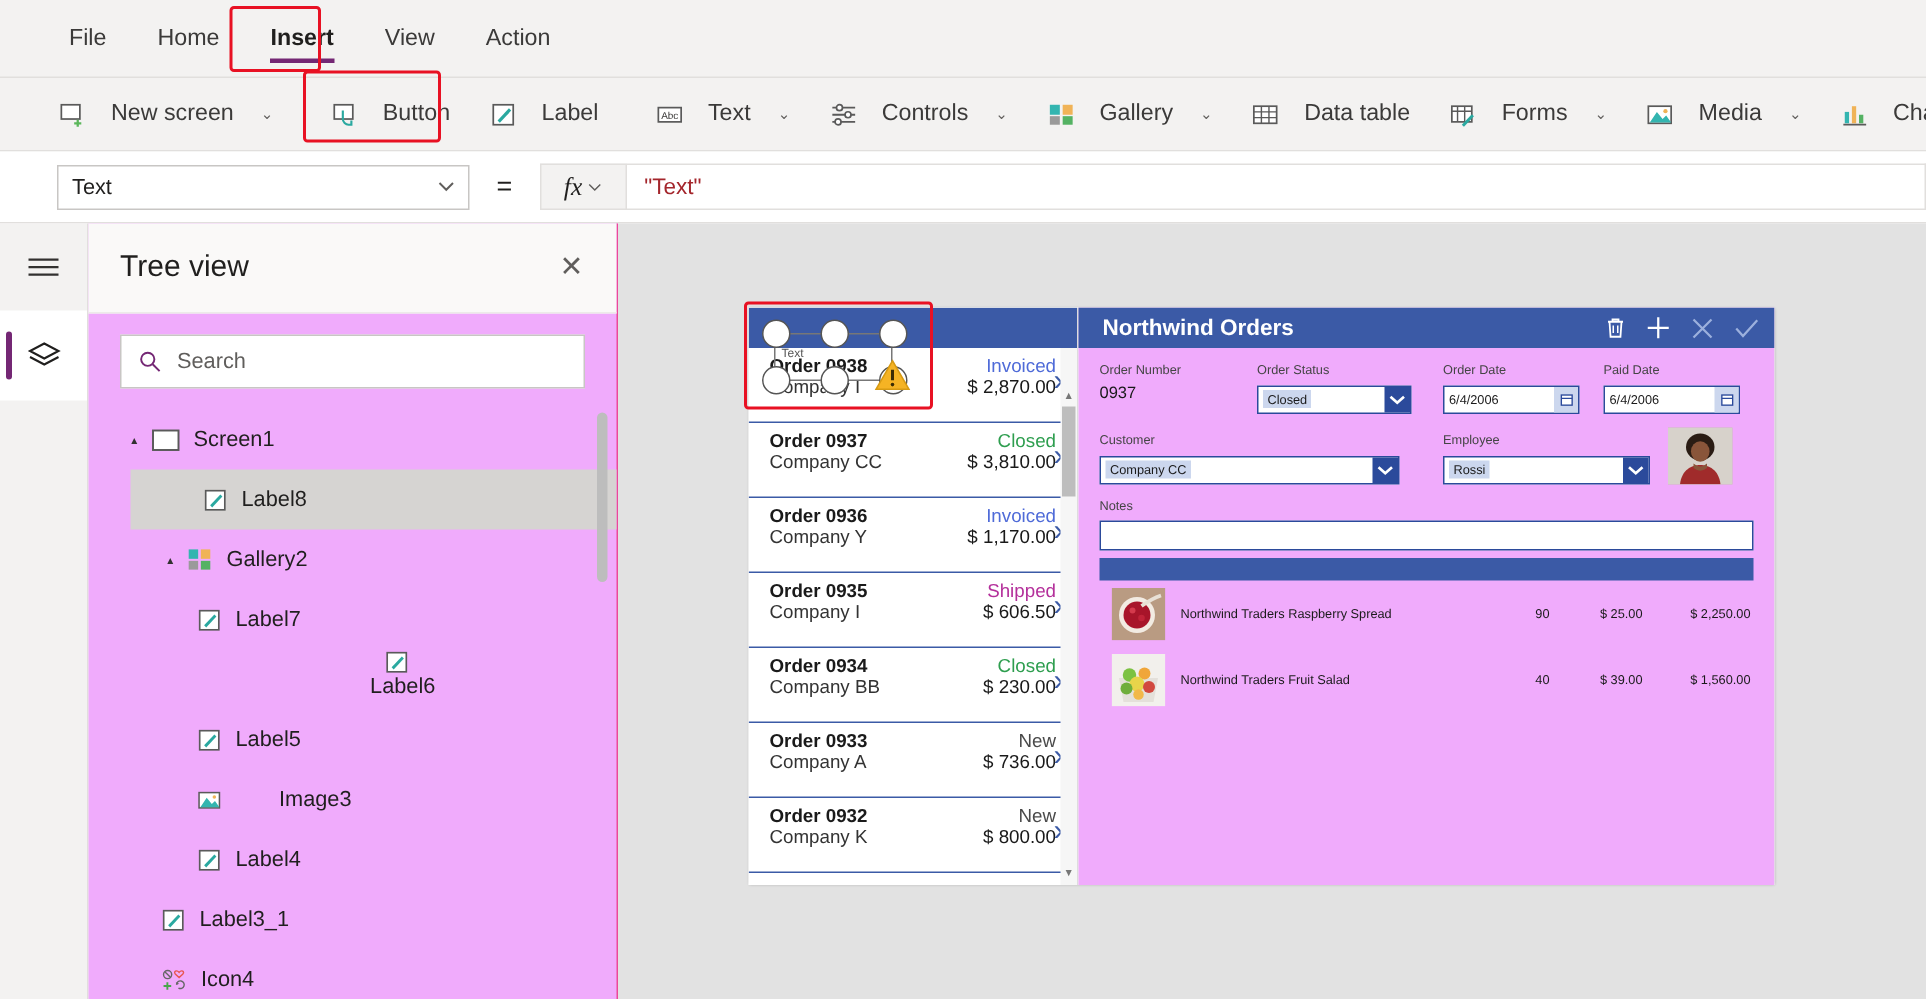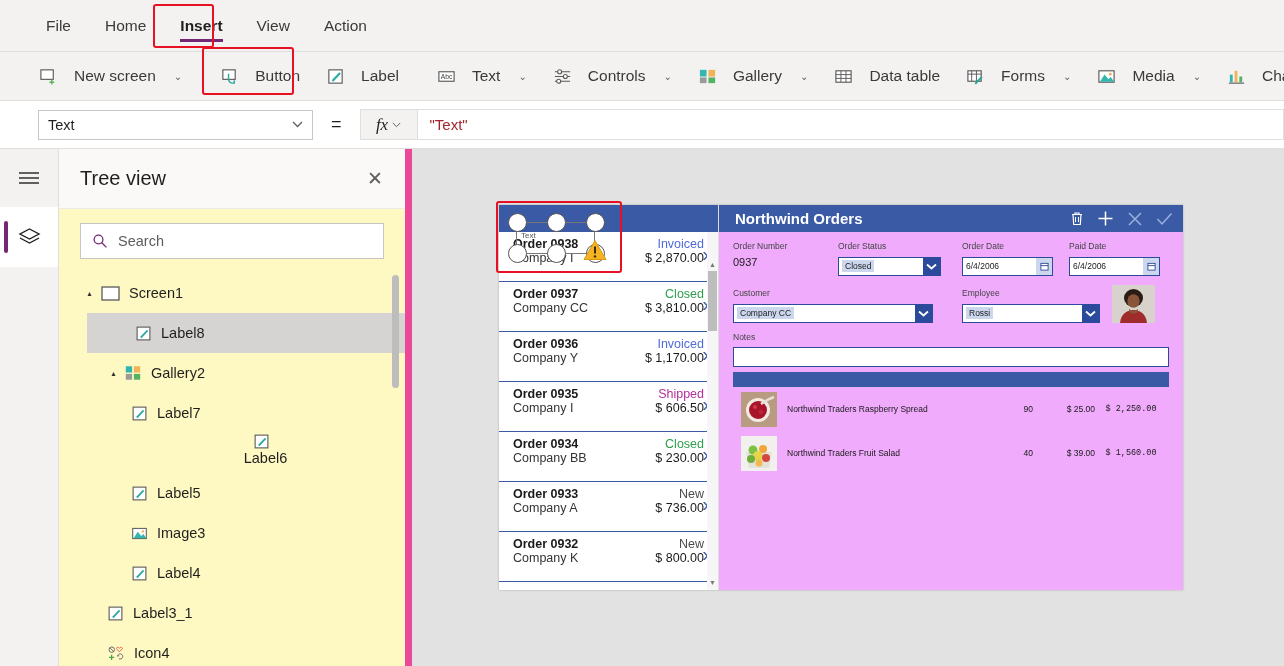--- a/index.html
+++ b/index.html
@@ -84,21 +84,21 @@
     justify-content: center; position: relative; cursor: pointer;
   }
   .rail-active-bar {
     position: absolute; left: 4px; top: 14px; width: 4px; height: 32px;
     background: #742774; border-radius: 2px;
   }
 
   
   .treepanel {
     position: absolute; top: 149px; left: 59px; width: 353px; height: 517px;
-    background: #fef9c3; border-right: 7px solid #ec4899;
+    background: #f0abfc; border-right: 1px solid #ec4899;
   }
   .tree-head {
     height: 60px; display: flex; align-items: center; justify-content: space-between;
     padding: 0 22px 0 21px; border-bottom: 1px solid #edebe9; background: #faf9f8;
   }
   .tree-title { font-size: 20px; color: #201f1e; }
   .tree-close { font-size: 19px; color: #605e5c; cursor: pointer; line-height: 1; }
   .search-wrap { padding: 14px 21px 14px 21px; }
   .search-box {
     height: 36px; border: 1px solid #c8c6c4; background: #fff;
@@ -210,21 +210,21 @@
     background: #c9c0b6; position: relative;
   }
   .lines-band { height: 15px; background: #3b5aa6; margin: 5px 0 0 0; }
   .line-row {
     display: flex; align-items: center; height: 44px; padding: 0 2px 0 8px;
   }
   .line-thumb { width: 36px; height: 35px; overflow: hidden; position: relative; flex: 0 0 36px; }
   .line-name { font-size: 8.5px; color: #1a1a1a; margin-left: 10px; flex: 1; }
   .line-qty { font-size: 8.5px; color: #1a1a1a; width: 52px; text-align: right; }
   .line-price { font-size: 8.5px; color: #1a1a1a; width: 62px; text-align: right; }
-  .line-total { font-size: 8.5px; color: #1a1a1a; width: 72px; text-align: center; font-family: Liberation Mono, monospace; }
+  .line-total { font-size: 8.5px; color: #1a1a1a; width: 72px; text-align: right; }
 
   
   .sel-overlay {
     position: absolute; left: 0; top: 0; width: 118px; height: 62px; z-index: 40; pointer-events: none;
   }
   .handle {
     position: absolute; width: 19px; height: 19px; border-radius: 50%;
     background: #ffffff; border: 1.3px solid #555;
   }
   .hline { position: absolute; background: #777; }
@@ -457,21 +457,21 @@
       </div>
 
       <div class="tnode" style="padding-left:72px;">
         <svg width="17" height="17" viewBox="0 0 20 20">
           <rect x="2.5" y="2.5" width="15" height="15" fill="#fff" stroke="#5a5a5a" stroke-width="1.3"></rect>
           <path d="M6 14 L14 5.5 l1.6 1.6 L7.6 15.6 z" fill="#2aa9a0"></path>
         </svg>
         <span class="tlabel">Label5</span>
       </div>
 
-      <div class="tnode" style="padding-left:72px;">
+      <div class="tnode" style="padding-left:72px;gap:29px;">
         <svg width="17" height="17" viewBox="0 0 20 20">
           <rect x="2" y="4" width="16" height="12" fill="#fff" stroke="#5a5a5a" stroke-width="1.2"></rect>
           <path d="M3 15.5 L8 8 l4 5 2.5-2.5 3.5 5 z" fill="#33b5b0"></path>
           <circle cx="14" cy="7.5" r="1.4" fill="#f0b357"></circle>
         </svg>
         <span class="tlabel">Image3</span>
       </div>
 
       <div class="tnode" style="padding-left:72px;">
         <svg width="17" height="17" viewBox="0 0 20 20">

